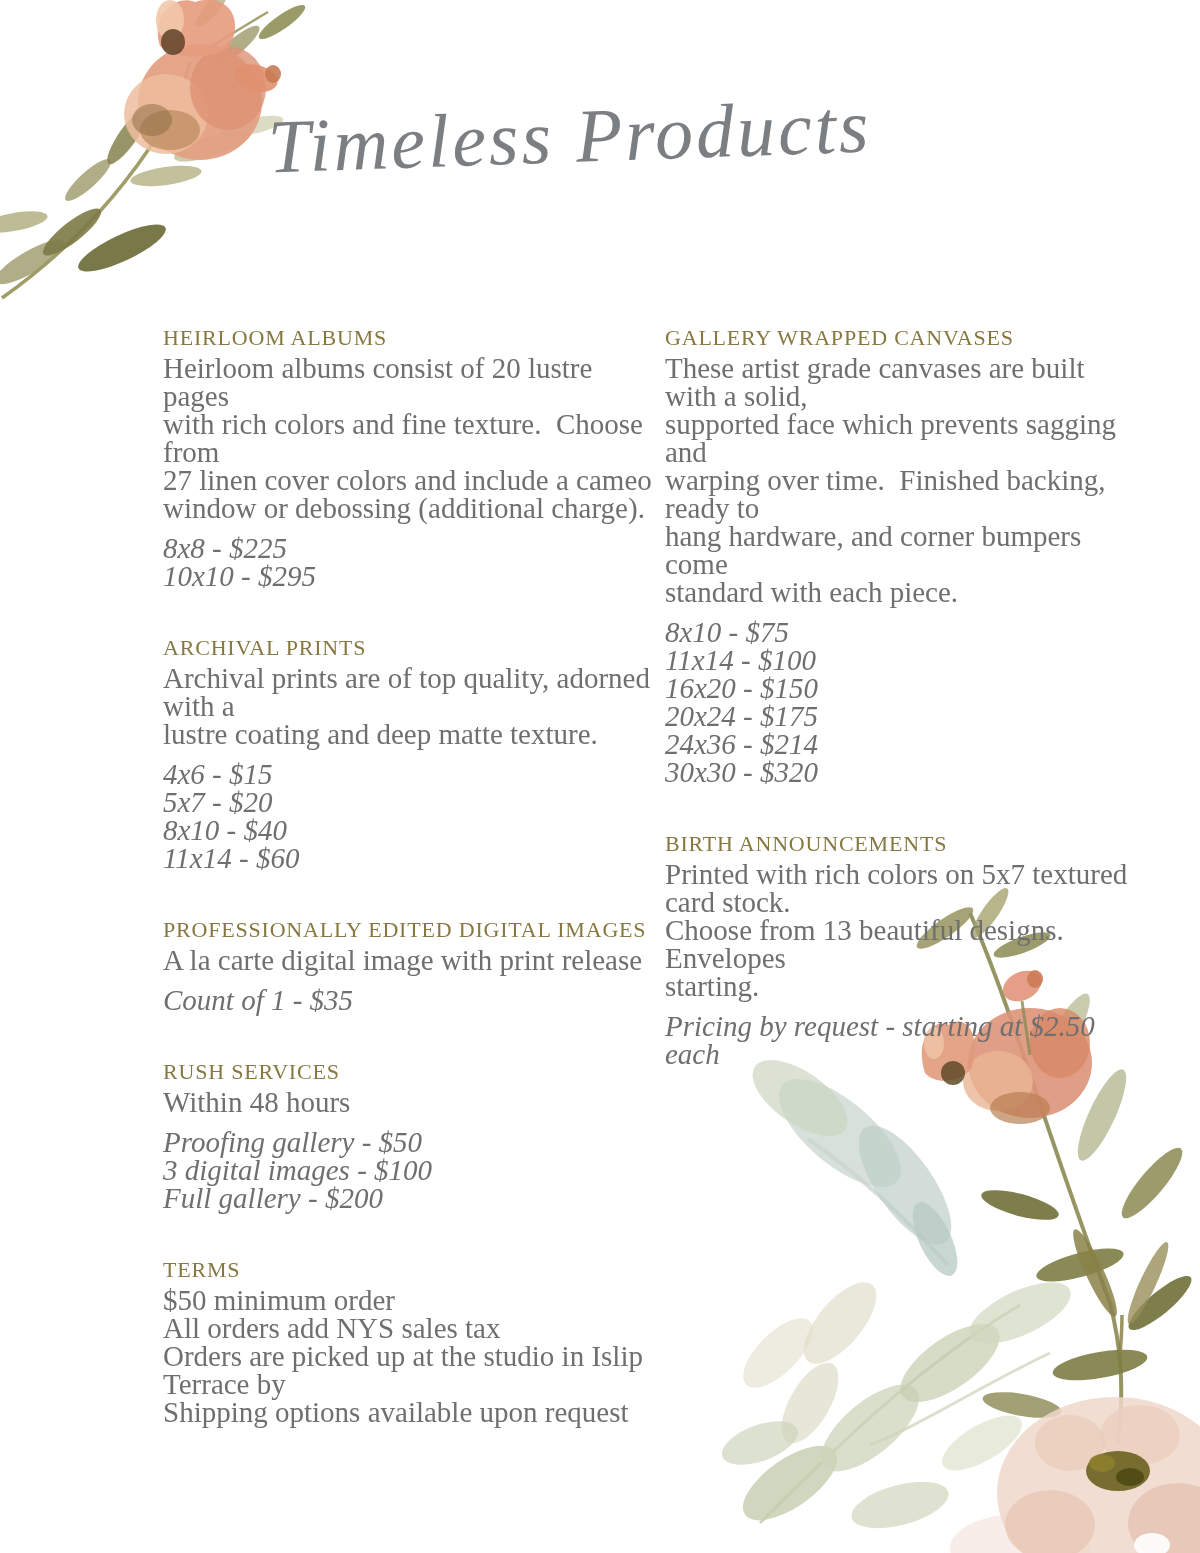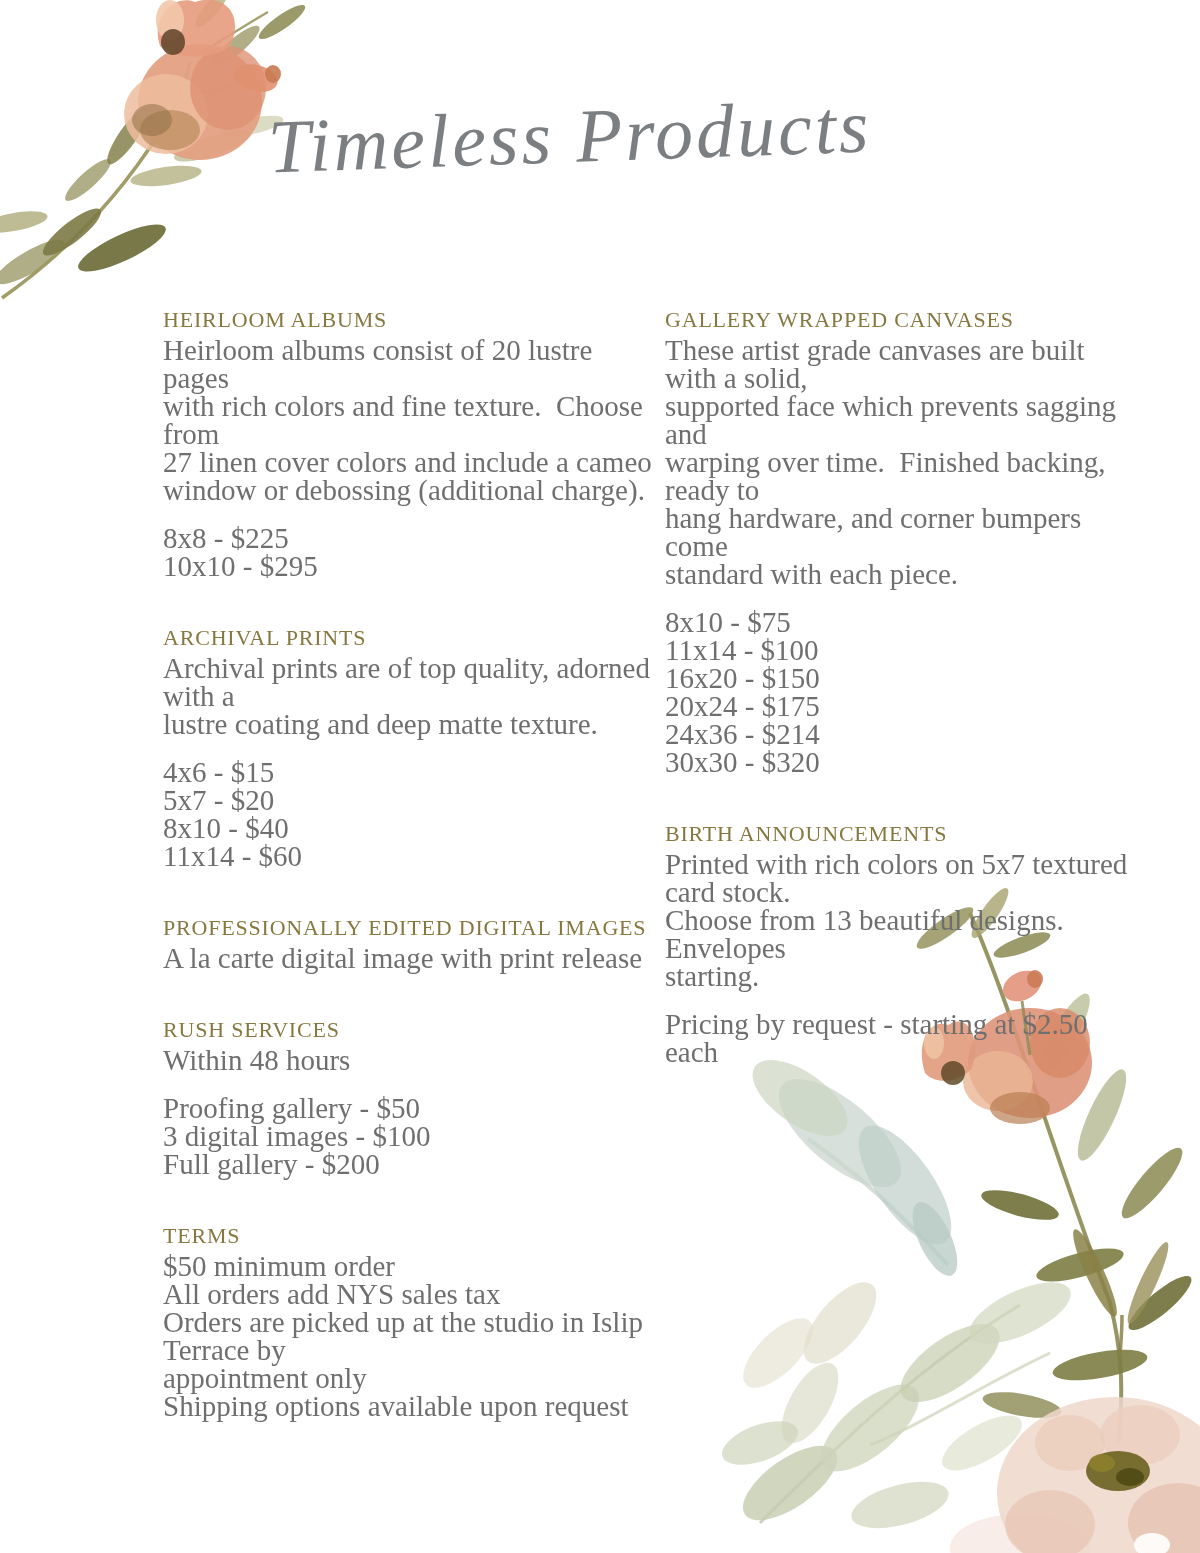--- a/index.html
+++ b/index.html
@@ -18,39 +18,39 @@
     left:268px;top:92px;
     width:660px;
     font-family:"Liberation Serif", serif;
     font-style:italic;
     font-size:76px;
     letter-spacing:3px;
     color:#7b7f82;
     transform:rotate(-2deg);
     white-space:nowrap;
   }
-  .col{position:absolute;top:304px;}
+  .col{position:absolute;top:322px;}
   .col-left{left:163px;width:492px;}
   .col-right{left:665px;width:470px;}
   .sec + .sec{margin-top:42px;}
   .sec-heading{
     margin:0;
     font-size:22px;
     font-weight:normal;
     line-height:32px;
     letter-spacing:0.8px;
     color:#867840;
   }
   .line{
     font-size:29px;
     line-height:28px;
     color:#6f6f6f;
     white-space:pre-wrap;
   }
-  .prices{margin-top:20px;}
+  .prices{margin-top:12px;font-style:italic;}
 </style>
 </head>
 <body>
 
 <div class="page">
 
   <svg class="deco deco-top-left" width="335" height="305" viewBox="0 0 335 305">
     <g>
       <path d="M2,298 C70,250 122,192 160,132 C176,106 183,90 190,62" fill="none" stroke="#979259" stroke-width="3.5" opacity="0.9"></path>
       <path d="M188,96 C214,90 234,86 250,80" fill="none" stroke="#979259" stroke-width="2.5" opacity="0.85"></path>
@@ -187,41 +187,43 @@
         <div class="line">8x10 - $40</div>
         <div class="line">11x14 - $60</div>
       </div>
     </section>
 
     <section class="sec">
       <h2 class="sec-heading">PROFESSIONALLY EDITED DIGITAL IMAGES</h2>
       <div class="desc">
         <div class="line">A la carte digital image with print release</div>
       </div>
+      <div class="prices">
+        <div class="line">Count of 1 - $35</div>
+      </div>
     </section>
 
     <section class="sec">
       <h2 class="sec-heading">RUSH SERVICES</h2>
       <div class="desc">
         <div class="line">Within 48 hours</div>
       </div>
       <div class="prices">
         <div class="line">Proofing gallery - $50</div>
         <div class="line">3 digital images - $100</div>
         <div class="line">Full gallery - $200</div>
       </div>
     </section>
 
     <section class="sec">
       <h2 class="sec-heading">TERMS</h2>
       <div class="desc">
         <div class="line">$50 minimum order</div>
         <div class="line">All orders add NYS sales tax</div>
         <div class="line">Orders are picked up at the studio in Islip Terrace by</div>
-        <div class="line">appointment only</div>
         <div class="line">Shipping options available upon request</div>
       </div>
     </section>
 
   </div>
 
   <div class="col col-right">
 
     <section class="sec">
       <h2 class="sec-heading">GALLERY WRAPPED CANVASES</h2>

